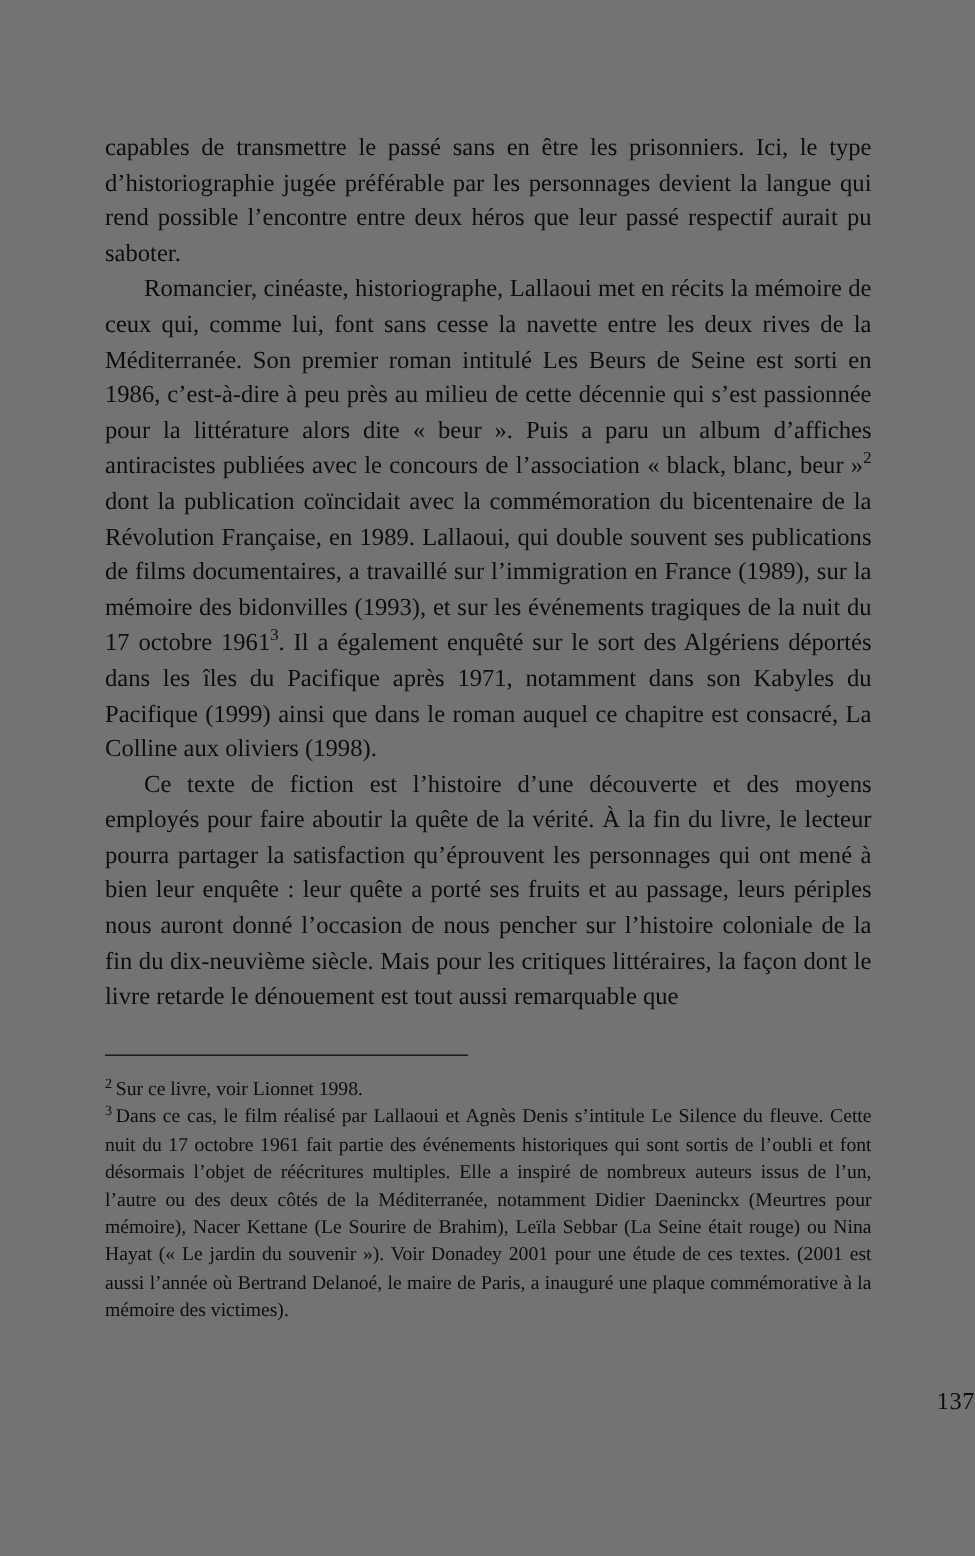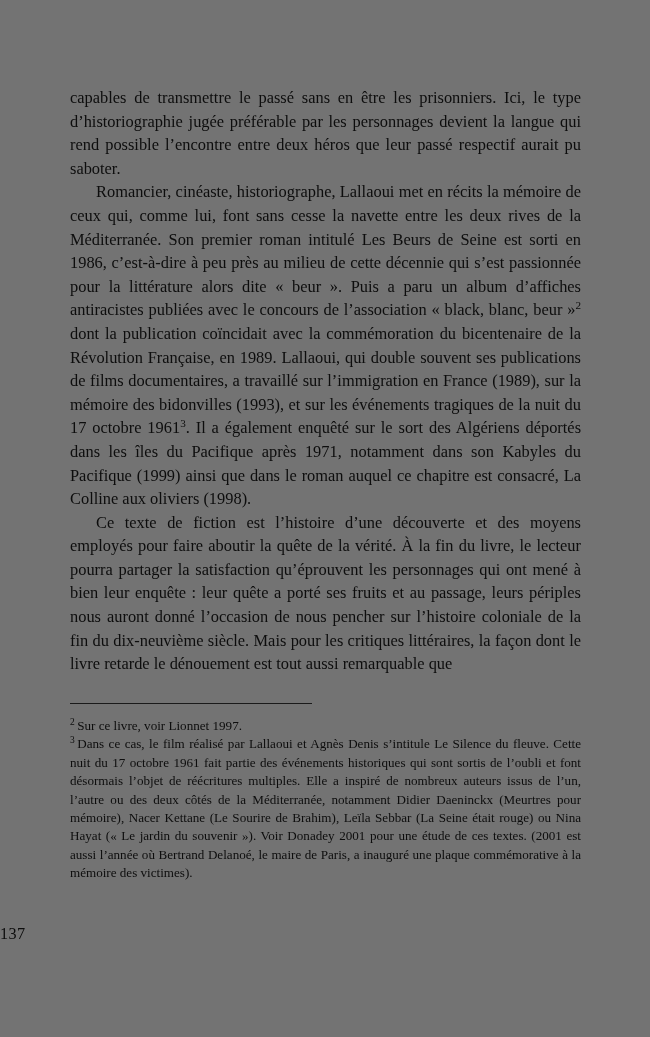--- a/index.html
+++ b/index.html
@@ -81,37 +81,37 @@
     vertical-align: super;
     line-height: 0;
     margin-right: 2.5px;
   }
 
   .page-number {
     position: absolute;
     left: 0;
     top: 925px;
     width: 650px;
-    text-align: left;
+    text-align: right;
     font-size: 16.2px;
     letter-spacing: 0.4px;
   }
 </style>
 </head>
 <body>
 
 <div class="page">
 
   <div class="text-block">
     <p class="body-par first">capables de transmettre le passé sans en être les prisonniers. Ici, le type d’historiographie jugée préférable par les personnages devient la langue qui rend possible l’encontre entre deux héros que leur passé respectif aurait pu saboter.</p>
     <p class="body-par">Romancier, cinéaste, historiographe, Lallaoui met en récits la mémoire de ceux qui, comme lui, font sans cesse la navette entre les deux rives de la Méditerranée. Son premier roman intitulé <span class="it">Les Beurs de Seine</span> est sorti en 1986, c’est-à-dire à peu près au milieu de cette décennie qui s’est passionnée pour la littérature alors dite « beur ». Puis a paru un album d’affiches antiracistes publiées avec le concours de l’association « black, blanc, beur »<sup class="fn-ref">2</sup> dont la publication coïncidait avec la commémoration du bicentenaire de la Révolution Française, en 1989. Lallaoui, qui double souvent ses publications de films documentaires, a travaillé sur l’immigration en France (1989), sur la mémoire des bidonvilles (1993), et sur les événements tragiques de la nuit du 17 octobre 1961<sup class="fn-ref">3</sup>. Il a également enquêté sur le sort des Algériens déportés dans les îles du Pacifique après 1971, notamment dans son <span class="it">Kabyles du Pacifique</span> (1999) ainsi que dans le roman auquel ce chapitre est consacré, <span class="it">La Colline aux oliviers</span> (1998).</p>
     <p class="body-par">Ce texte de fiction est l’histoire d’une découverte et des moyens employés pour faire aboutir la quête de la vérité. À la fin du livre, le lecteur pourra partager la satisfaction qu’éprouvent les personnages qui ont mené à bien leur enquête : leur quête a porté ses fruits et au passage, leurs périples nous auront donné l’occasion de nous pencher sur l’histoire coloniale de la fin du dix-neuvième siècle. Mais pour les critiques littéraires, la façon dont le livre retarde le dénouement est tout aussi remarquable que</p>
   </div>
 
   <div class="footnote-area">
     <div class="fn-rule"></div>
-    <p class="footnote"><span class="fn-num">2</span><span>Sur ce livre, voir Lionnet 1997.</span></p>
+    <p class="footnote"><span class="fn-num">2</span><span>Sur ce livre, voir Lionnet 1998.</span></p>
     <p class="footnote"><span class="fn-num">3</span><span>Dans ce cas, le film réalisé par Lallaoui et Agnès Denis s’intitule <span class="it">Le Silence du fleuve</span>. Cette nuit du 17 octobre 1961 fait partie des événements historiques qui sont sortis de l’oubli et font désormais l’objet de réécritures multiples. Elle a inspiré de nombreux auteurs issus de l’un, l’autre ou des deux côtés de la Méditerranée, notamment Didier Daeninckx (<span class="it">Meurtres pour mémoire</span>), Nacer Kettane (<span class="it">Le Sourire de Brahim</span>), Leïla Sebbar (<span class="it">La Seine était rouge</span>) ou Nina Hayat (« Le jardin du souvenir »). Voir Donadey 2001 pour une étude de ces textes. (2001 est aussi l’année où Bertrand Delanoé, le maire de Paris, a inauguré une plaque commémorative à la mémoire des victimes).</span></p>
   </div>
 
   <div class="page-number">137</div>
 
 </div>
 
 </body></html>

